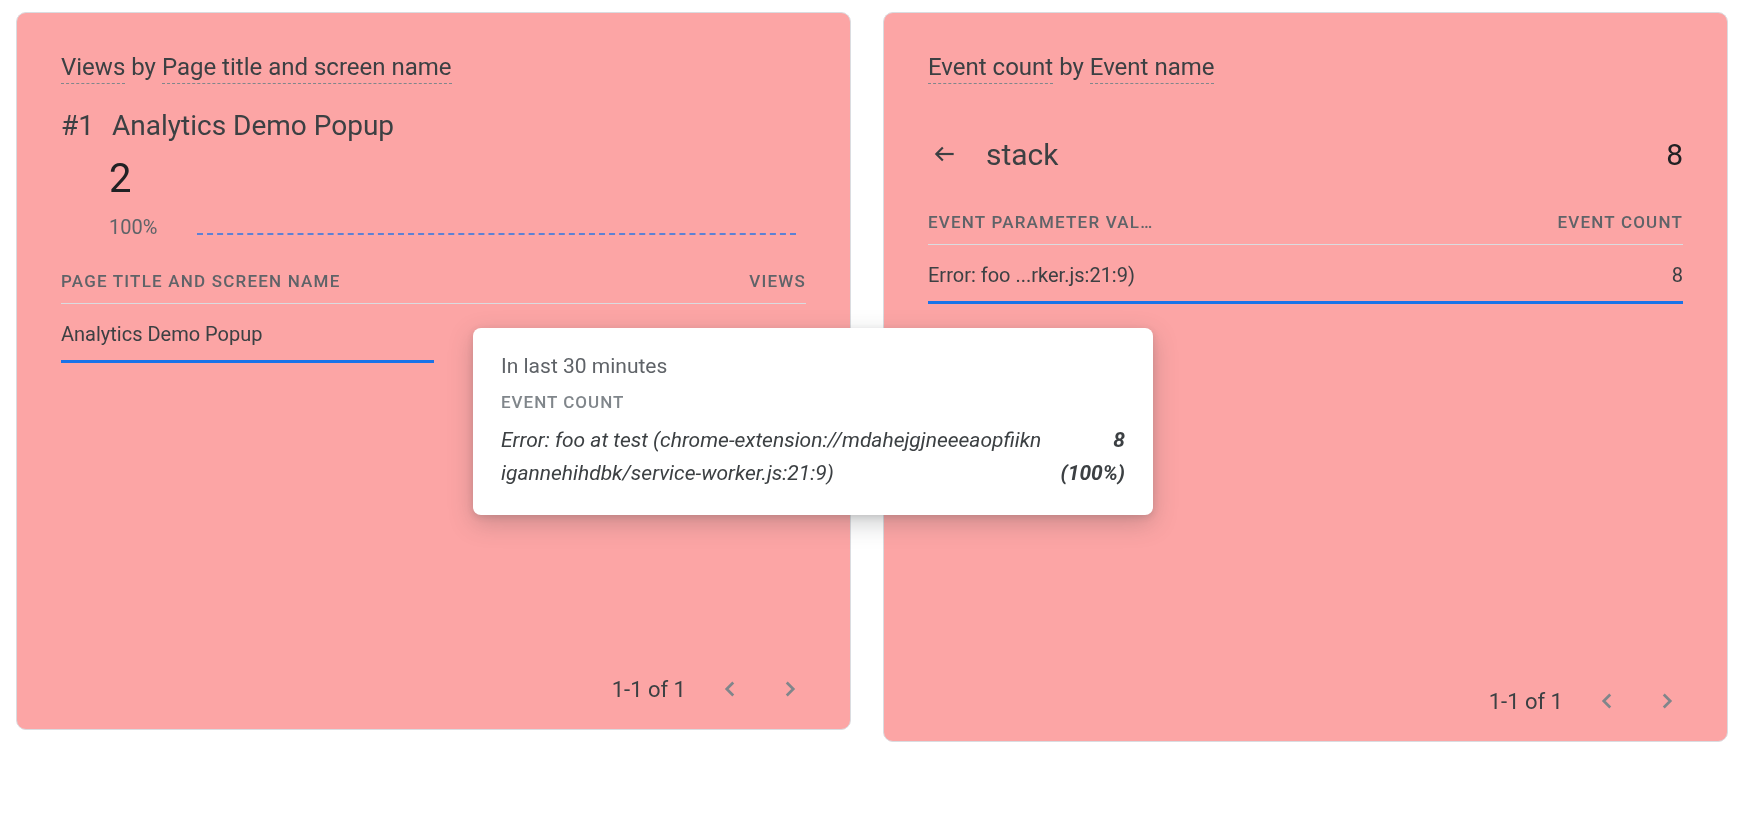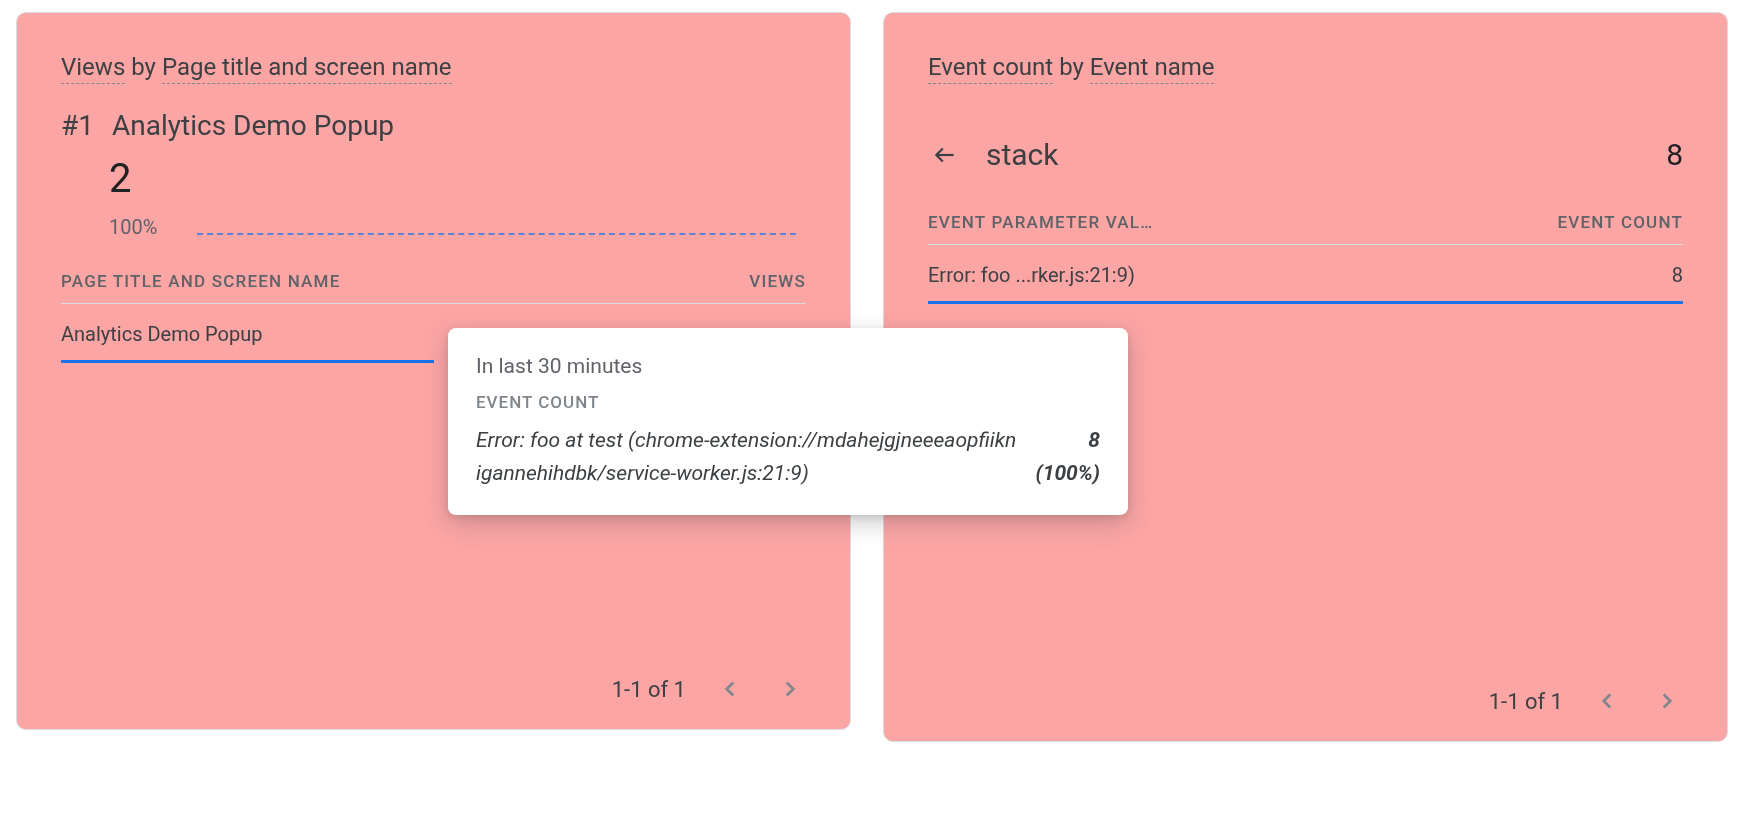--- a/index.html
+++ b/index.html
@@ -97,21 +97,21 @@
     justify-content: space-between;
     align-items: center;
     font-size: 20px;
     color: #3c4043;
     padding: 18px 0 14px 0;
     border-bottom: 3px solid #1a73e8;
   }
 
   .event-head {
     display: flex;
-    align-items: flex-end;
+    align-items: flex-start;
     gap: 24px;
     padding: 28px 0 8px 0;
   }
   .back-arrow {
     width: 34px; height: 34px;
     display: inline-flex;
     align-items: center; justify-content: center;
     color: #3c4043;
     cursor: pointer;
   }
@@ -130,21 +130,21 @@
   .pager .chev {
     width: 32px; height: 32px;
     color: #80868b;
     display: inline-flex;
     align-items: center; justify-content: center;
     cursor: pointer;
   }
 
   .tooltip {
     position: absolute;
-    left: 448px;
+    left: 473px;
     top: 328px;
     width: 680px;
     background: #fff;
     border-radius: 8px;
     box-shadow: 0 2px 6px rgba(60,64,67,.15), 0 8px 24px rgba(60,64,67,.25);
     padding: 26px 28px 26px 28px;
     font-size: 21px;
     color: #3c4043;
     z-index: 10;
   }

